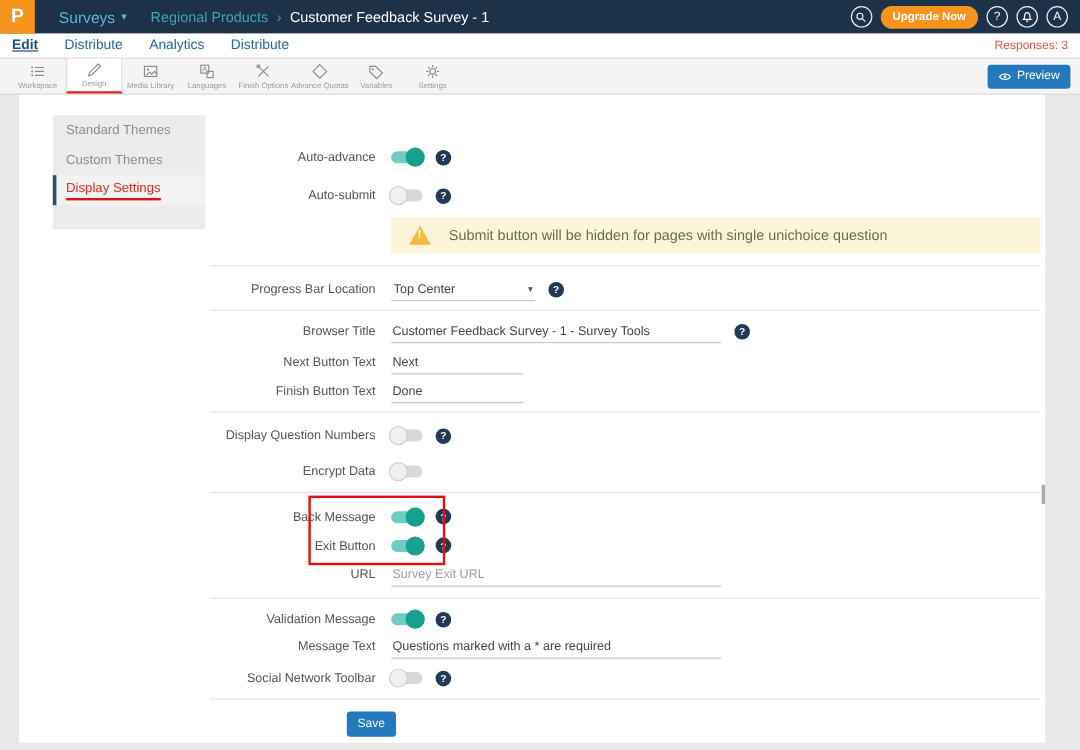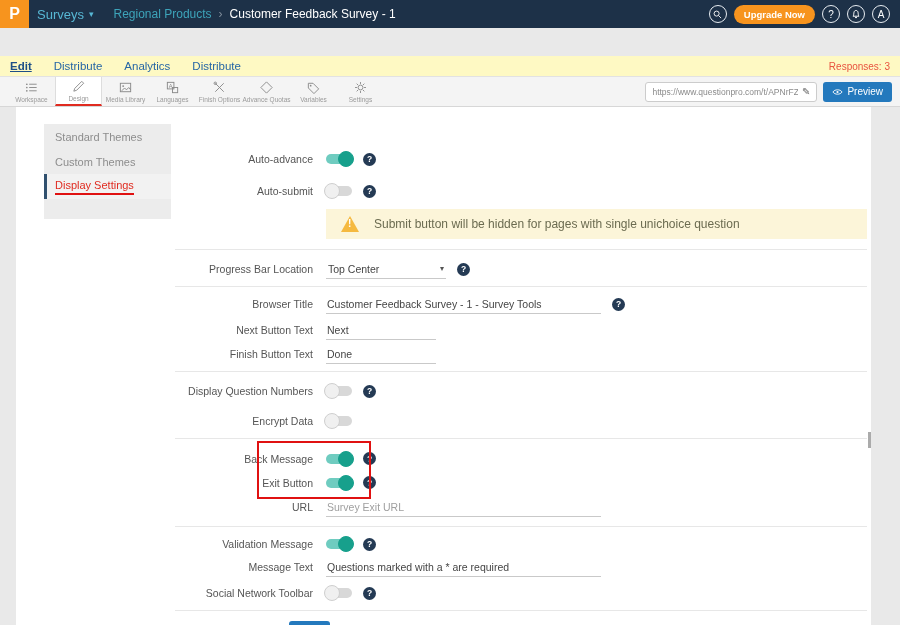--- a/index.html
+++ b/index.html
@@ -2,32 +2,32 @@
 <html><head>
 <meta charset="utf-8">
 <style>
 *{box-sizing:border-box;margin:0;padding:0;}
 html,body{width:900px;height:625px;}
 body{font-family:"Liberation Sans",sans-serif;background:#e9e9e9;overflow:hidden;position:relative;font-size:11px;}
 
 
 .topbar{height:28px;background:#1d3148;display:flex;align-items:center;}
 .logo{width:29px;height:28px;background:#f7941e;color:#fff;font-weight:bold;font-size:16px;display:flex;align-items:center;justify-content:center;cursor:pointer;}
-.product{display:flex;align-items:center;gap:5px;color:#57b7d4;font-size:13px;margin-left:8px;cursor:pointer;}
+.product{display:flex;align-items:center;gap:5px;color:#57b7d4;font-size:13px;margin-left:20px;cursor:pointer;}
 .product .caret{font-size:9px;}
 .breadcrumb{display:flex;align-items:center;font-size:12px;margin-left:20px;}
 .bc-folder{color:#3da4ba;cursor:pointer;}
 .bc-sep{color:#7d8b9a;margin:0 7px;}
 .bc-title{color:#fff;}
 .topbar-right{margin-left:auto;display:flex;align-items:center;gap:7px;padding-right:10px;}
 .circle-btn{width:18px;height:18px;border:1px solid #e8edf2;border-radius:50%;display:flex;align-items:center;justify-content:center;color:#fff;font-size:10px;cursor:pointer;flex-shrink:0;}
 .upgrade-btn{background:#f7941e;color:#fff;font-size:9.5px;font-weight:bold;padding:4px 10px;border-radius:10px;border:none;cursor:pointer;font-family:inherit;}
 
 
-.nav{height:20px;background:#fef9c3;display:flex;align-items:center;padding:0 10px;margin-top:28px;}
+.nav{height:20px;background:#ffffff;display:flex;align-items:center;padding:0 10px;}
 .nav-item{color:#2666a5;font-size:11.5px;margin-right:22px;cursor:pointer;}
 .nav-item.active{font-weight:bold;text-decoration:underline;color:#1d4f87;}
 .responses{margin-left:auto;color:#e8533f;font-size:10px;}
 
 
 .toolbar{height:31px;background:#f4f4f4;border-top:1px solid #e2e2e2;border-bottom:1px solid #d7d7d7;display:flex;align-items:stretch;padding-left:8px;}
 .tool-tab{width:47px;display:flex;flex-direction:column;align-items:center;justify-content:center;gap:1px;cursor:pointer;}
 .t-label{font-size:6.5px;color:#9a9a9a;white-space:nowrap;}
 .tool-tab.active{background:#fff;border-left:1px solid #ddd;border-right:1px solid #ddd;border-bottom:2px solid #e02b20;}
 .toolbar-right{margin-left:auto;display:flex;align-items:center;gap:6px;padding-right:8px;}
@@ -161,24 +161,20 @@
     <span class="t-label">Variables</span>
   </div>
   <div class="tool-tab">
     <svg width="15" height="15" viewBox="0 0 16 16">
         <circle cx="8" cy="8" r="2.6" stroke="#8a8a8a" fill="none"></circle>
         <path d="M8 2.2v2M8 11.8v2M2.2 8h2M11.8 8h2M3.9 3.9l1.4 1.4M10.7 10.7l1.4 1.4M12.1 3.9l-1.4 1.4M5.3 10.7l-1.4 1.4" stroke="#8a8a8a" fill="none"></path>
       </svg>
     <span class="t-label">Settings</span>
   </div>
   <div class="toolbar-right">
-    <div class="url-box">
-      <input class="url-text" readonly="" value="https://www.questionpro.com/t/APNrFZ" style="">
-      <span class="pencil-icon">✎</span>
-    </div>
     <button class="preview-btn">
       <svg width="11" height="8" viewBox="0 0 12 8">
           <path d="M1 4C3 .8 9 .8 11 4 9 7.2 3 7.2 1 4z" stroke="#fff" fill="none"></path>
           <circle cx="6" cy="4" r="1.2" fill="#fff"></circle>
         </svg>
       <span>Preview</span>
     </button>
   </div>
 </div>
 

